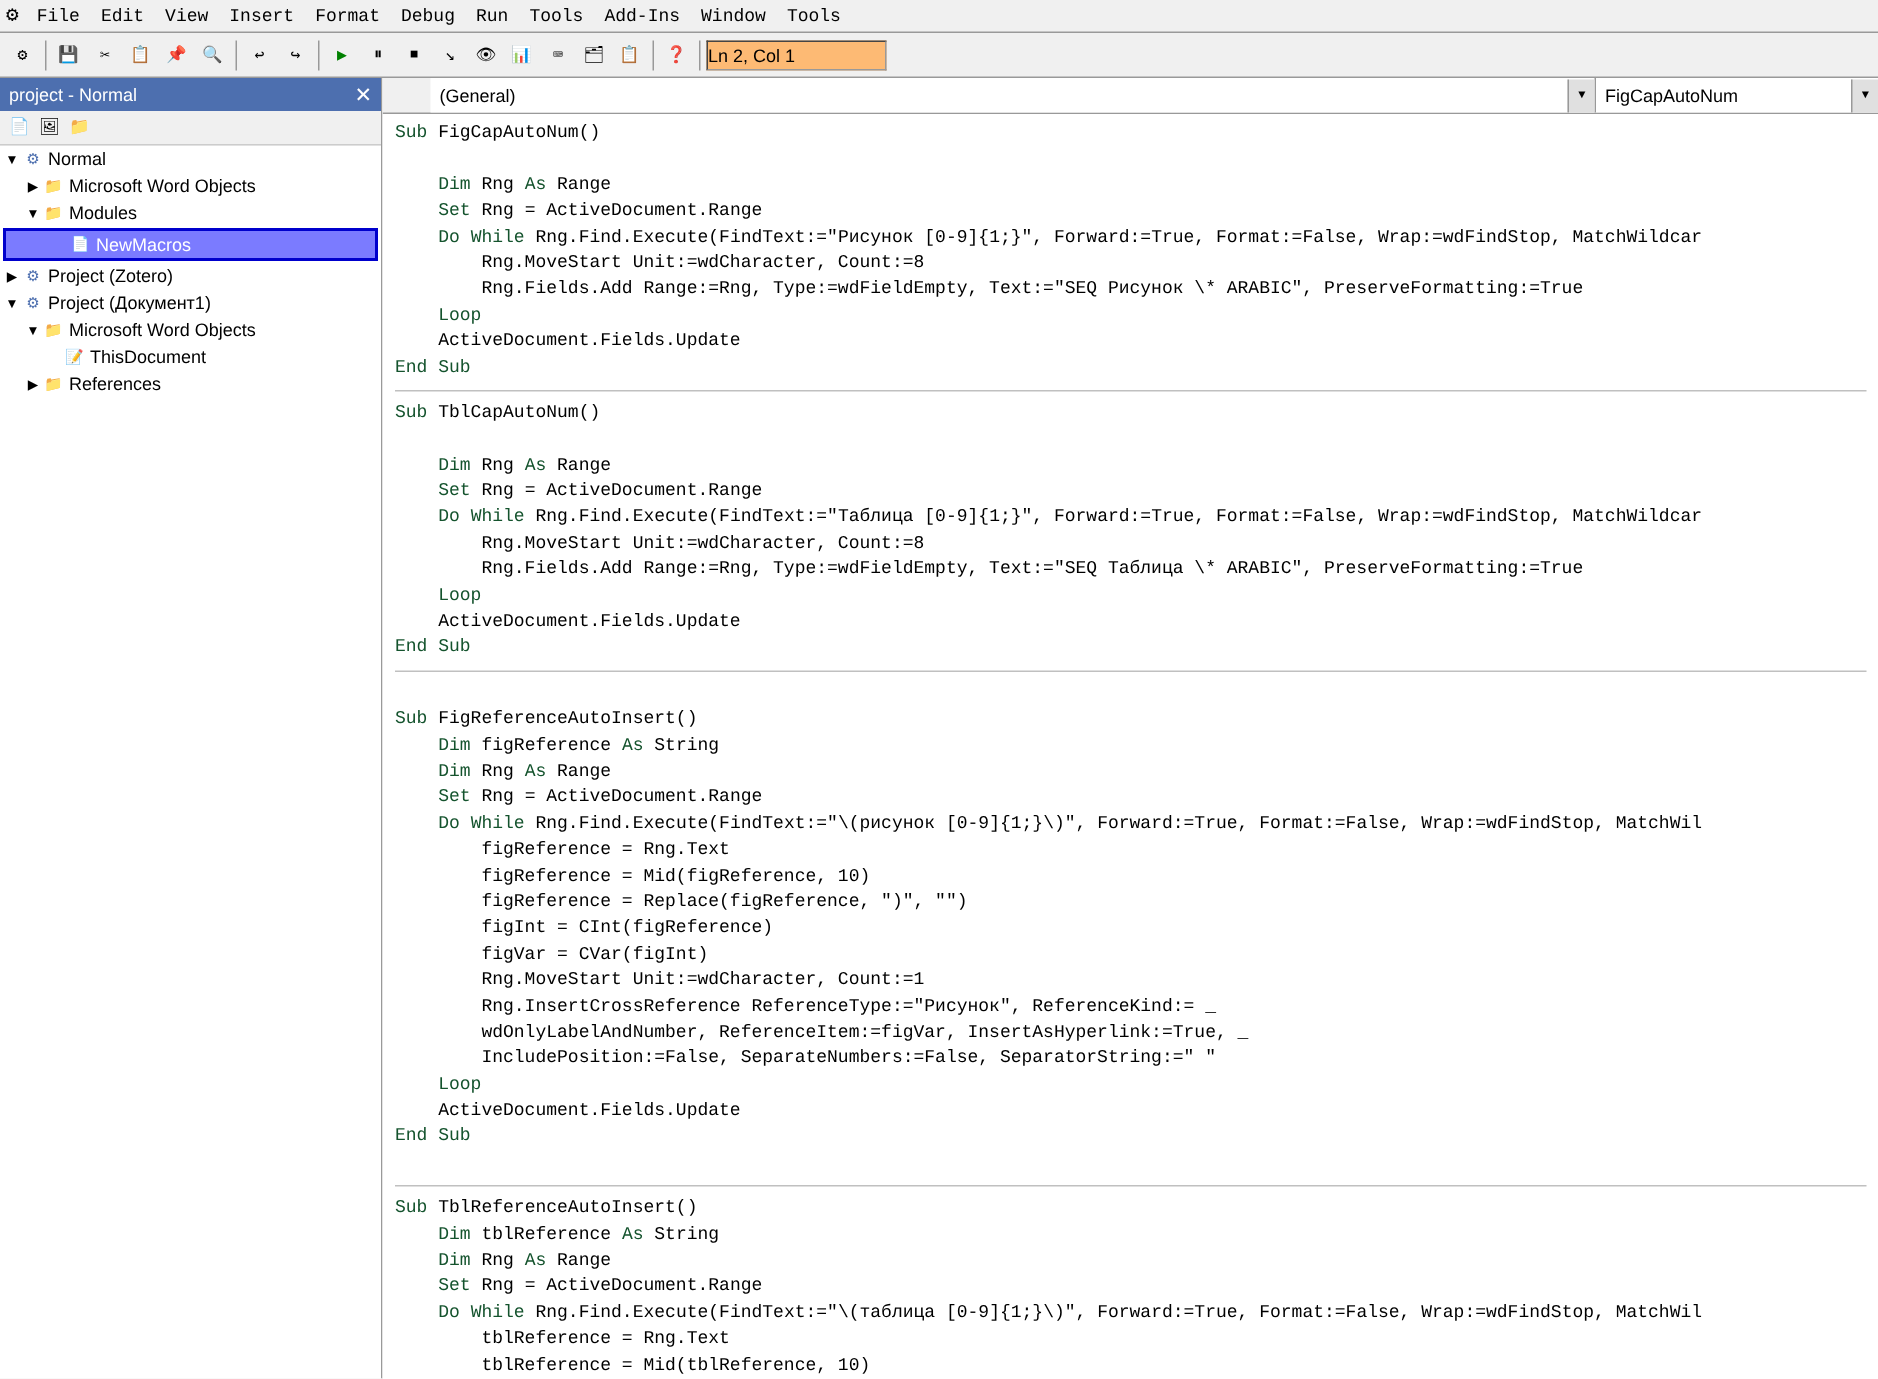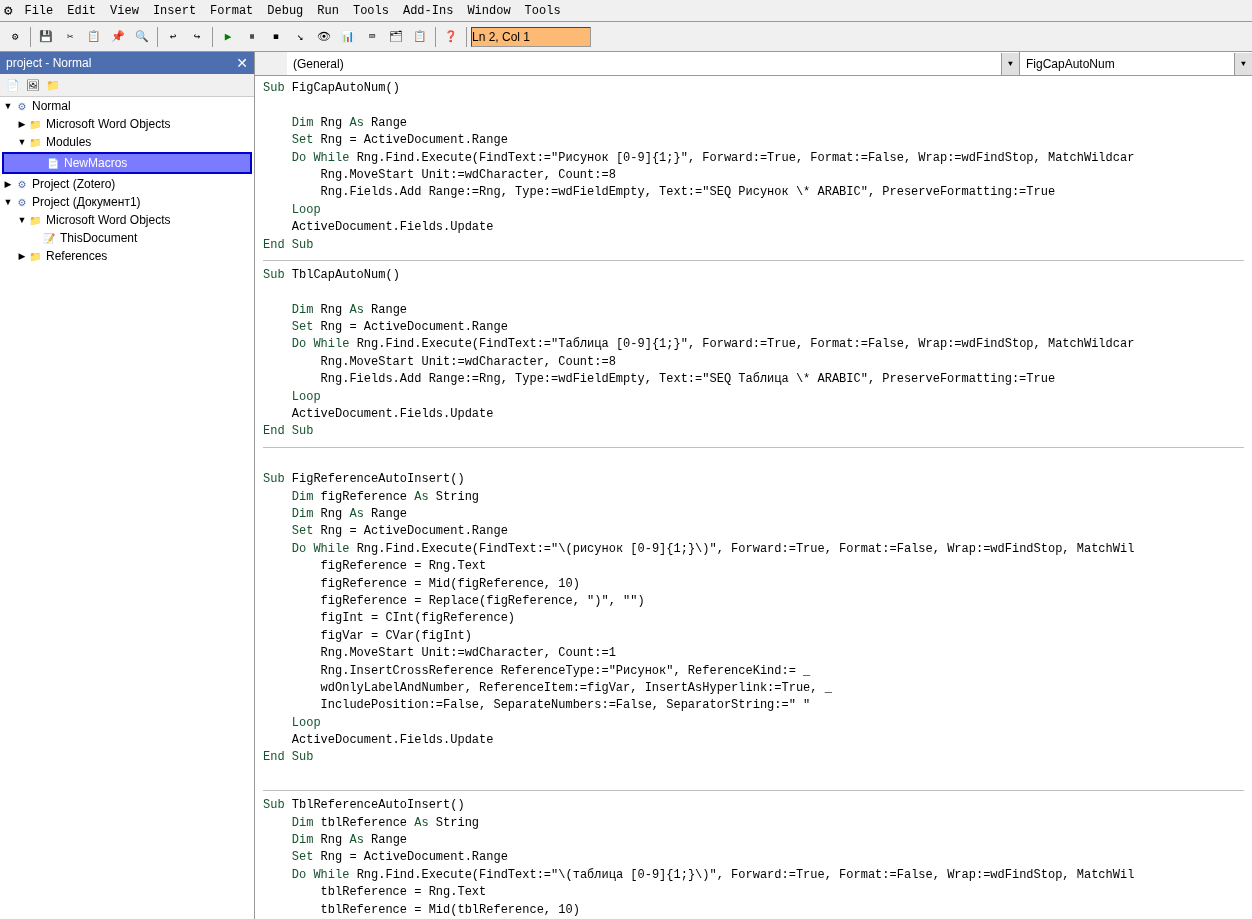--- a/index.html
+++ b/index.html
@@ -164,21 +164,21 @@
       position: relative;
       flex: 1;
       display: flex;
       align-items: center;
       background: white;
       border-right: 1px solid #999;
       margin-left: 32px;
     }
     .dropdown-wrapper2 {
       position: relative;
-      width: 232px;
+      width: 188px;
       display: flex;
       align-items: center;
       background: white;
     }
     .dropdown-text {
       flex: 1;
       padding: 2px 6px;
       font-family: Arial, sans-serif;
       font-size: 12px;
     }

